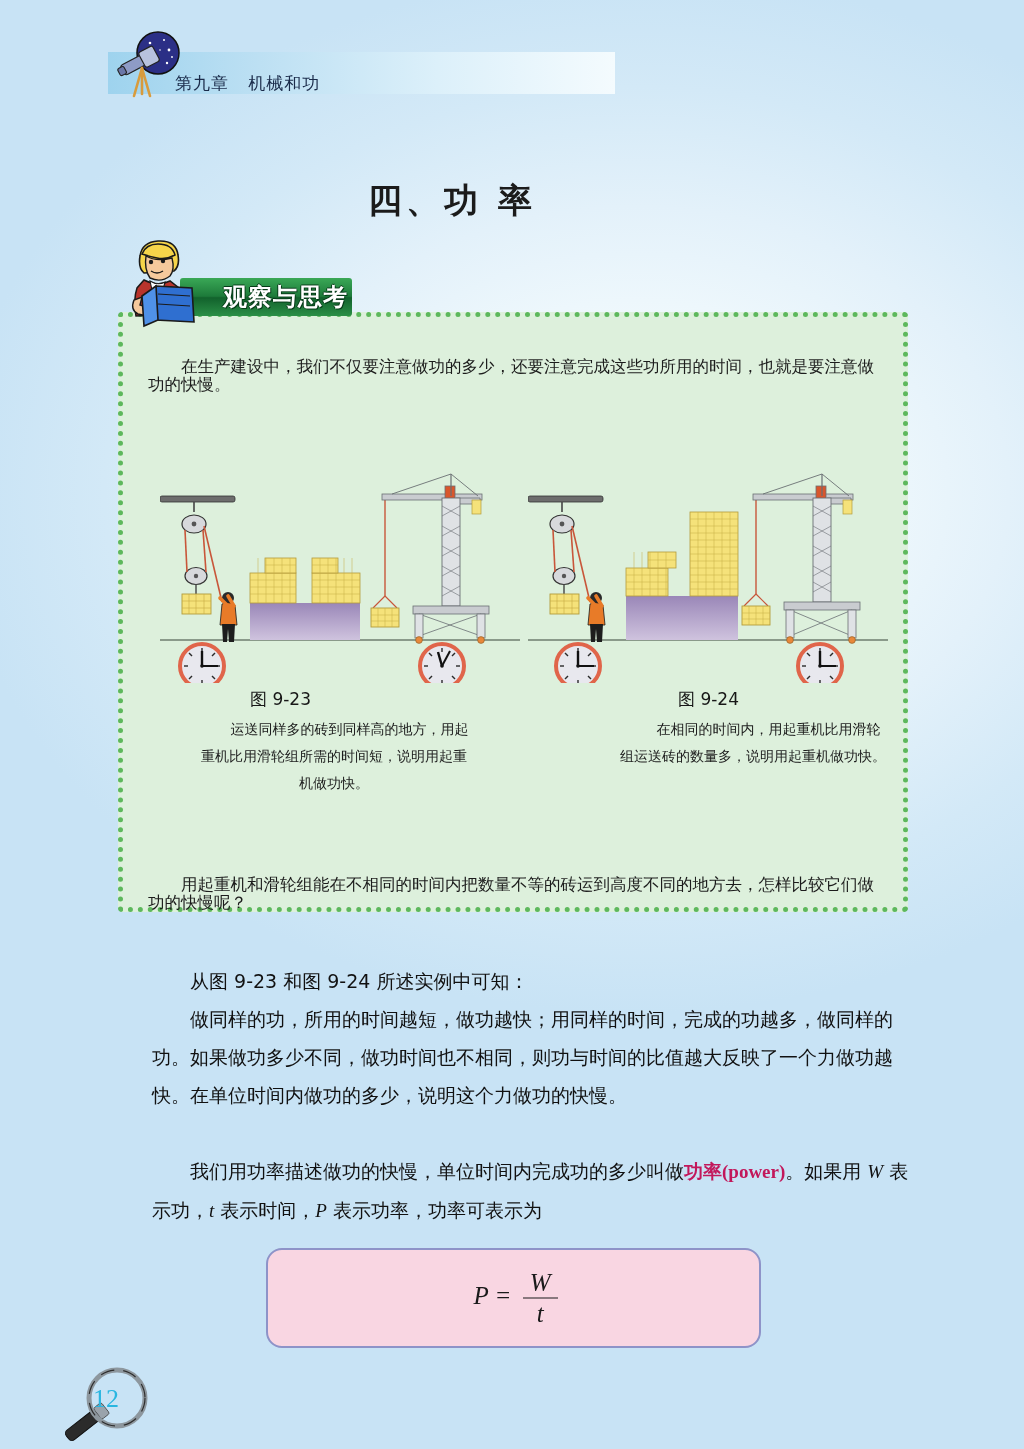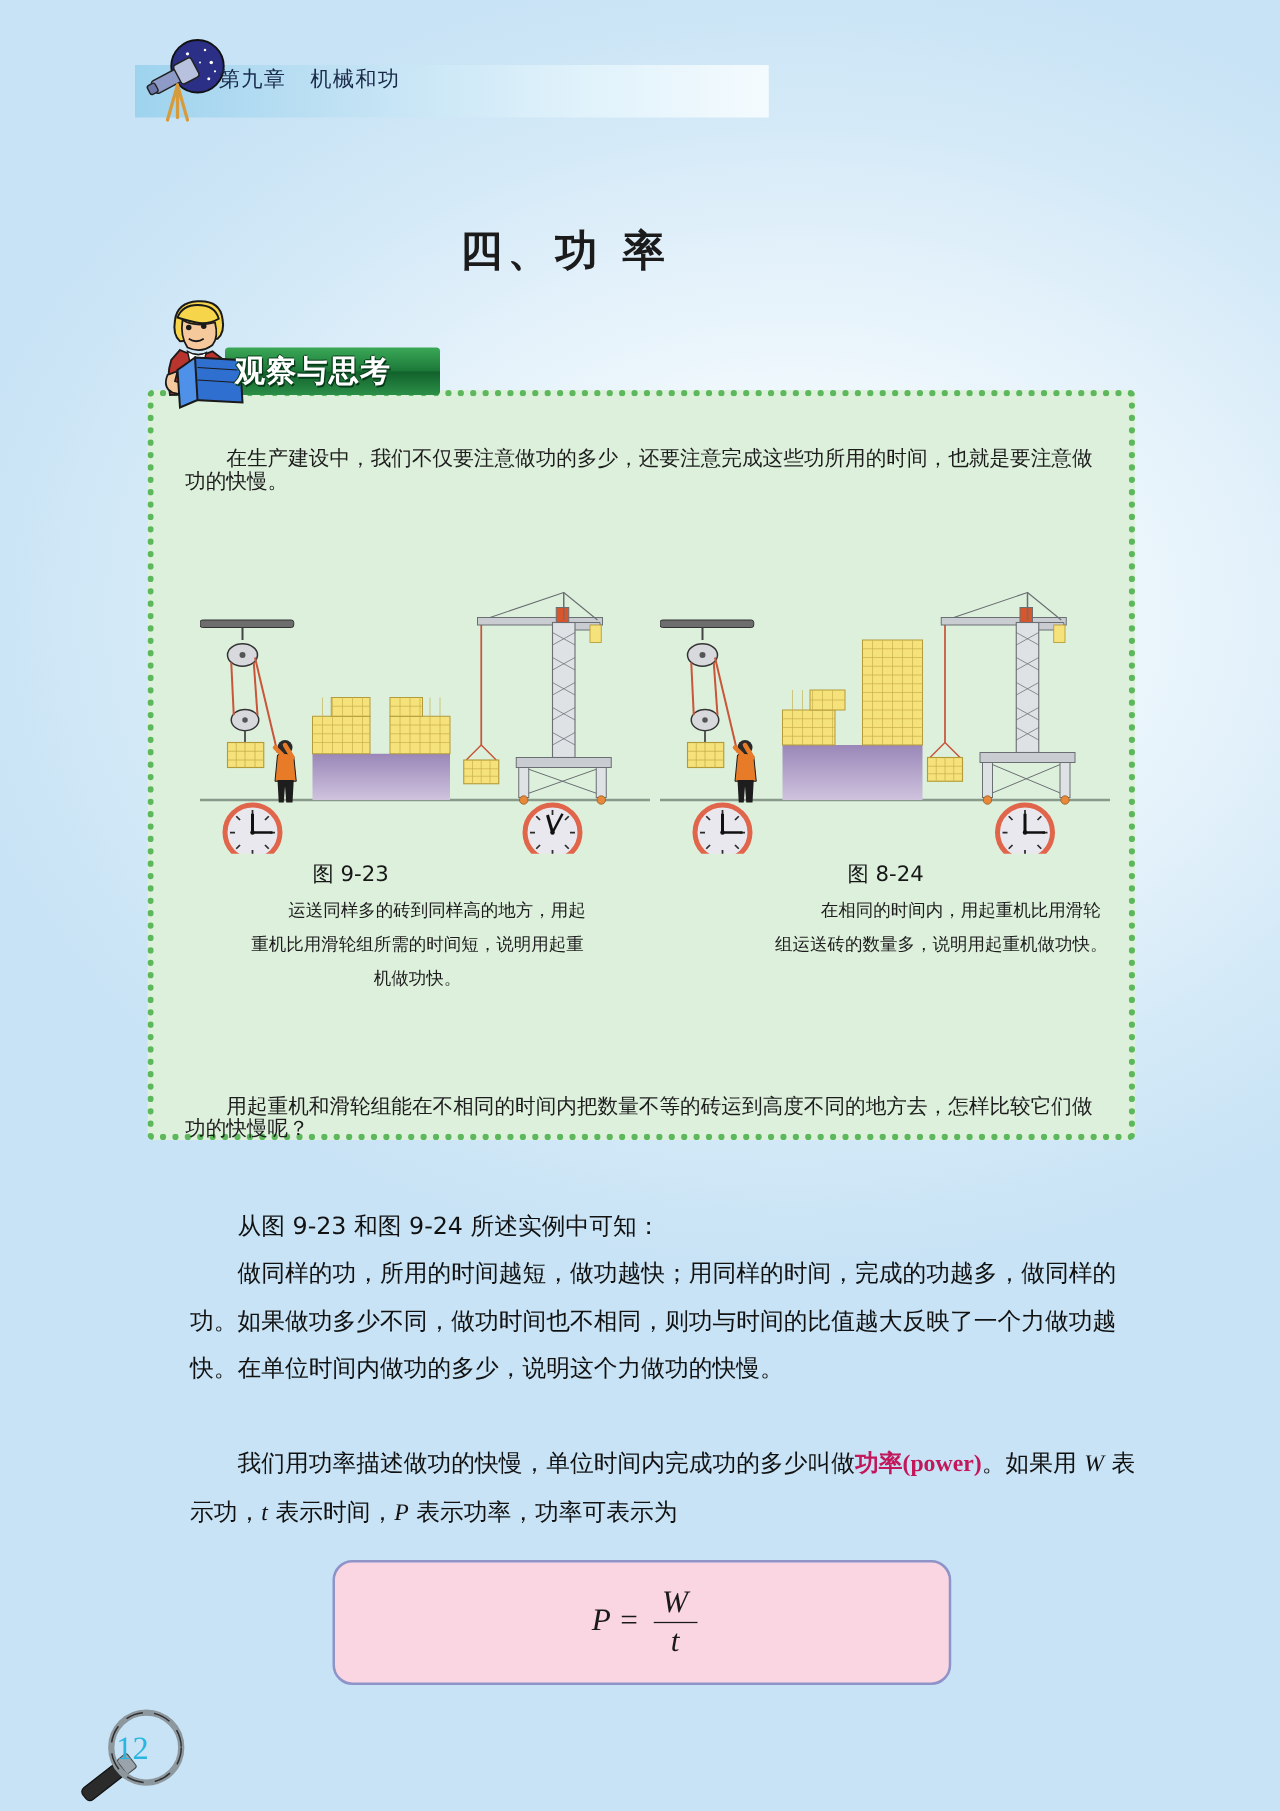--- a/index.html
+++ b/index.html
@@ -24,21 +24,21 @@
     width: 615px; height: 42px;
   }
   .chapter-band {
     position: absolute;
     left: 108px; top: 0;
     width: 507px; height: 42px;
     background: linear-gradient(90deg, #9ed3ee 0%, #bde0f3 30%, #dcf0fa 65%, #f4fbfe 100%);
   }
   .chapter-title {
     position: absolute;
-    left: 175px; top: 0;
+    left: 175px; top: 20px;
     font-family: "DejaVu Sans", "Liberation Sans", sans-serif;
     font-size: 17px;
     color: #1a2b4a;
     letter-spacing: 1px;
     white-space: pre;
   }
   .telescope {
     position: absolute;
     left: 112px; top: -22px;
     width: 78px; height: 72px;
@@ -77,21 +77,21 @@
     position: absolute;
     left: 60px; top: 40px;
     width: 172px; height: 38px;
     background: linear-gradient(180deg, #3aa856 0%, #1d7a3a 48%, #12622c 52%, #2b8f47 100%);
     border-radius: 3px;
   }
   .badge-text {
     position: absolute;
     left: 68px; top: 43px;
     width: 160px;
-    text-align: left;
+    text-align: right;
     font-family: "DejaVu Sans", "Liberation Sans", sans-serif;
     font-weight: bold;
     font-size: 24px;
     color: #ffffff;
     letter-spacing: 1px;
     text-shadow: 1px 1px 0 #063a18, -1px 0 0 #063a18, 0 -1px 0 #063a18;
   }
   .boy { position: absolute; left: 0; top: 0; width: 90px; height: 92px; }
 
   .obs-para {
@@ -514,21 +514,21 @@
     <circle cx="292" cy="198" r="1.8" fill="#111"></circle>
   </g>
   <defs>
     <linearGradient id="purp2" x1="0" y1="0" x2="0" y2="1">
       <stop offset="0%" stop-color="#9a87b8"></stop>
         <stop offset="100%" stop-color="#cfc3de"></stop>
     </linearGradient>
   </defs>
 </svg>
 
-<div class="fig-caption-num" id="caption-num-right">图 8-24</div>
+<div class="fig-caption-num" id="caption-num-right">图 9-24</div>
 <div class="fig-caption-body" id="caption-body-right">在相同的时间内，用起重机比用滑轮组运送砖的数量多，说明用起重机做功快。</div>
 
 <div class="obs-para" id="obs-closing">用起重机和滑轮组能在不相同的时间内把数量不等的砖运到高度不同的地方去，怎样比较它们做功的快慢呢？</div>
 
 <div class="body-text" id="body-p1">从图 9-23 和图 9-24 所述实例中可知：</div>
 <div class="body-text" id="body-p2">做同样的功，所用的时间越短，做功越快；用同样的时间，完成的功越多，做同样的功。如果做功多少不同，做功时间也不相同，则功与时间的比值越大反映了一个力做功越快。在单位时间内做功的多少，说明这个力做功的快慢。</div>
 
 <div class="body-text" id="body-p3"><span>我们用功率描述做功的快慢，单位时间内完成功的多少叫做</span><span class="kw">功率</span><span class="kw-en">(power)</span><span>。如果用 </span><span class="var">W</span><span> 表示功，</span><span class="var">t</span><span> 表示时间，</span><span class="var">P</span><span> 表示功率，功率可表示为</span></div>
 
 <div class="formula-box">

